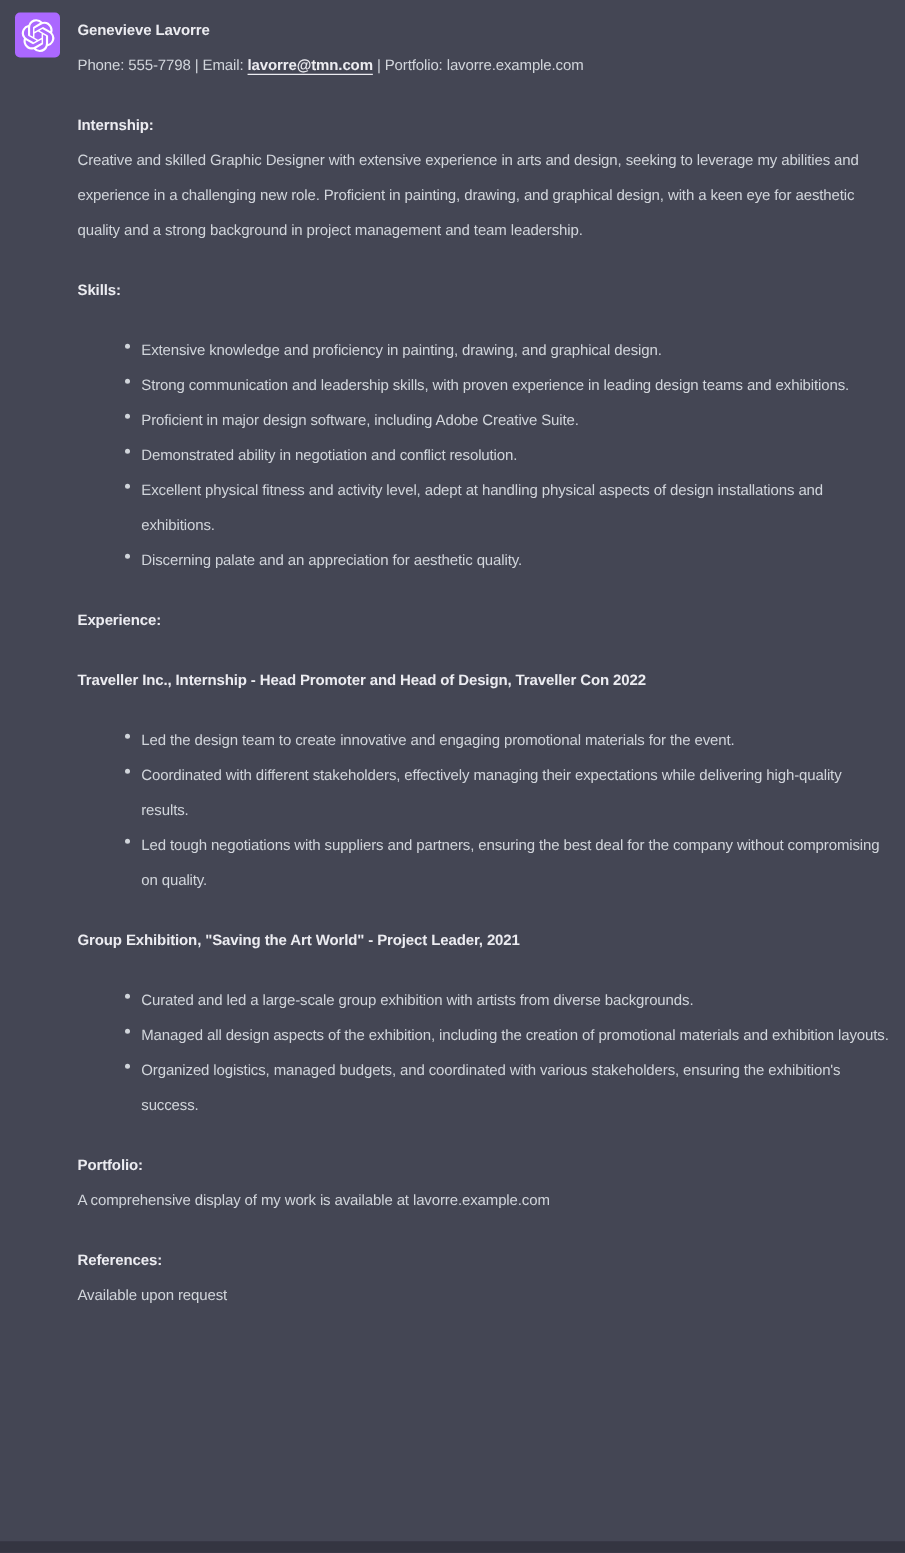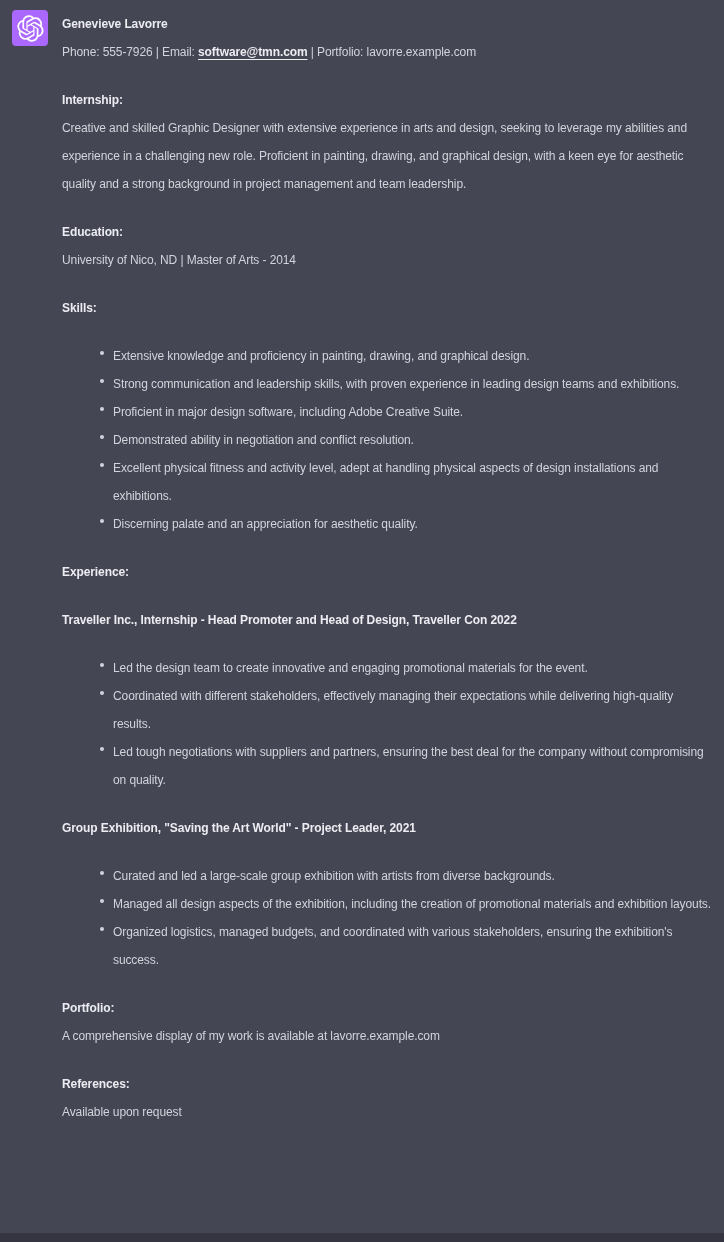--- a/index.html
+++ b/index.html
@@ -77,32 +77,28 @@
       <svg viewBox="0 0 41 41" fill="#ffffff" xmlns="http://www.w3.org/2000/svg" aria-hidden="true">
         <path d="M37.532 16.87a9.963 9.963 0 0 0-.856-8.184 10.078 10.078 0 0 0-10.855-4.835A9.964 9.964 0 0 0 18.306.5a10.079 10.079 0 0 0-9.614 6.977 9.967 9.967 0 0 0-6.664 4.834 10.08 10.08 0 0 0 1.24 11.817 9.965 9.965 0 0 0 .856 8.185 10.079 10.079 0 0 0 10.855 4.835 9.965 9.965 0 0 0 7.516 3.35 10.078 10.078 0 0 0 9.617-6.981 9.967 9.967 0 0 0 6.663-4.834 10.079 10.079 0 0 0-1.243-11.813ZM22.498 37.886a7.474 7.474 0 0 1-4.799-1.735c.061-.033.168-.091.237-.134l7.964-4.6a1.294 1.294 0 0 0 .655-1.134V19.054l3.366 1.944a.12.12 0 0 1 .066.092v9.299a7.505 7.505 0 0 1-7.49 7.496ZM6.392 31.006a7.471 7.471 0 0 1-.894-5.023c.06.036.162.099.237.141l7.964 4.6a1.297 1.297 0 0 0 1.308 0l9.724-5.614v3.888a.12.12 0 0 1-.048.103l-8.051 4.649a7.504 7.504 0 0 1-10.24-2.744ZM4.297 13.62A7.469 7.469 0 0 1 8.2 10.333c0 .068-.004.19-.004.274v9.201a1.294 1.294 0 0 0 .654 1.132l9.723 5.614-3.366 1.944a.12.12 0 0 1-.114.01L7.04 23.856a7.504 7.504 0 0 1-2.743-10.237Zm27.658 6.437-9.724-5.615 3.367-1.943a.121.121 0 0 1 .113-.01l8.052 4.648a7.498 7.498 0 0 1-1.158 13.528v-9.476a1.293 1.293 0 0 0-.65-1.132Zm3.35-5.043c-.059-.037-.162-.099-.236-.141l-7.965-4.6a1.298 1.298 0 0 0-1.308 0l-9.723 5.614v-3.888a.12.12 0 0 1 .048-.103l8.05-4.645a7.497 7.497 0 0 1 11.135 7.763Zm-21.063 6.929-3.367-1.944a.12.12 0 0 1-.065-.092v-9.299a7.497 7.497 0 0 1 12.293-5.756 6.94 6.94 0 0 0-.236.134l-7.965 4.6a1.294 1.294 0 0 0-.654 1.132l-.006 11.225Zm1.829-3.943 4.33-2.501 4.332 2.5v5l-4.331 2.5-4.331-2.5Z"></path>
       </svg>
     </span>
   </div>
 
   <div class="content">
 
     <p class="block">
       <span class="bold">Genevieve Lavorre</span><br>
-      <span><span>Phone: 555-7926 | Email: </span><a class="email-link">software@tmn.com</a><span> | Portfolio: lavorre.example.com</span></span>
+      <span><span>Phone: 555-7798 | Email: </span><a class="email-link">lavorre@tmn.com</a><span> | Portfolio: lavorre.example.com</span></span>
     </p>
 
     <p class="block">
       <span class="bold">Internship:</span><br>
       <span>Creative and skilled Graphic Designer with extensive experience in arts and design, seeking to leverage my abilities and experience in a challenging new role. Proficient in painting, drawing, and graphical design, with a keen eye for aesthetic quality and a strong background in project management and team leadership.</span>
     </p>
 
-    <p class="block">
-      <span class="bold">Education:</span><br>
-      <span>University of Nico, ND | Master of Arts - 2014</span>
-    </p>
 
     <p class="block">
       <span class="bold">Skills:</span>
     </p>
 
     <ul>
       <li>Extensive knowledge and proficiency in painting, drawing, and graphical design.</li>
       <li>Strong communication and leadership skills, with proven experience in leading design teams and exhibitions.</li>
       <li>Proficient in major design software, including Adobe Creative Suite.</li>
       <li>Demonstrated ability in negotiation and conflict resolution.</li>

